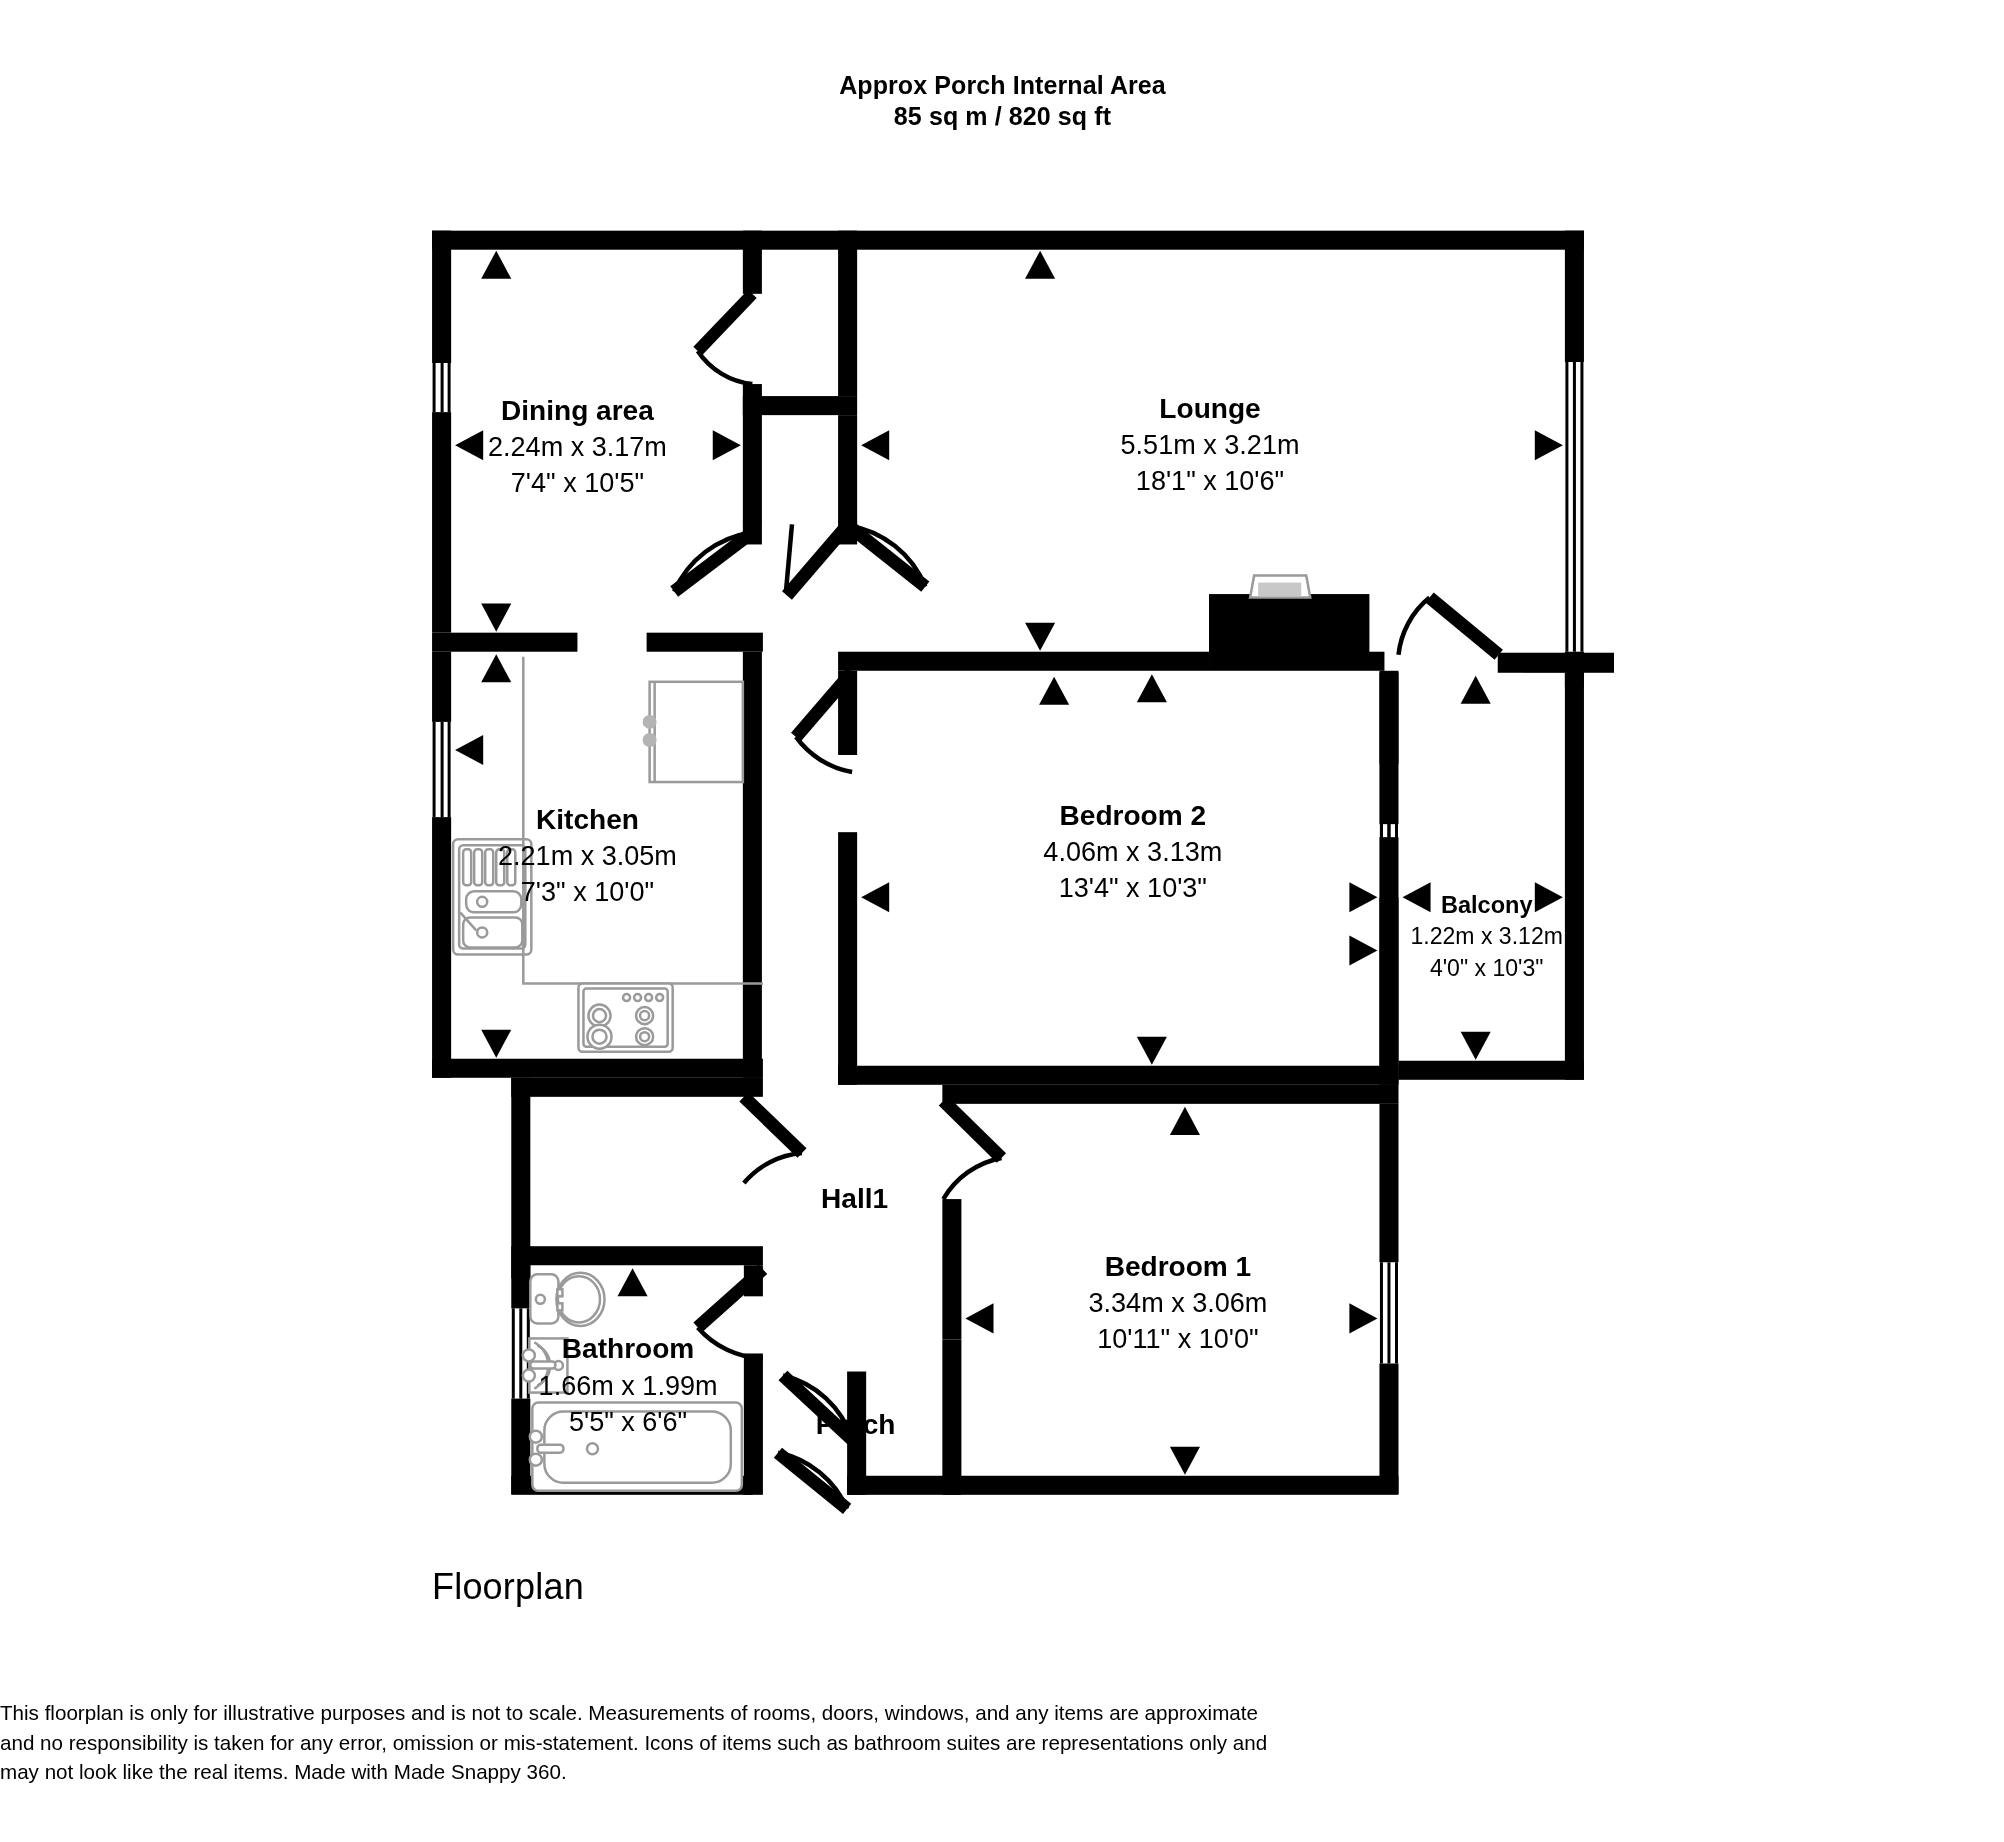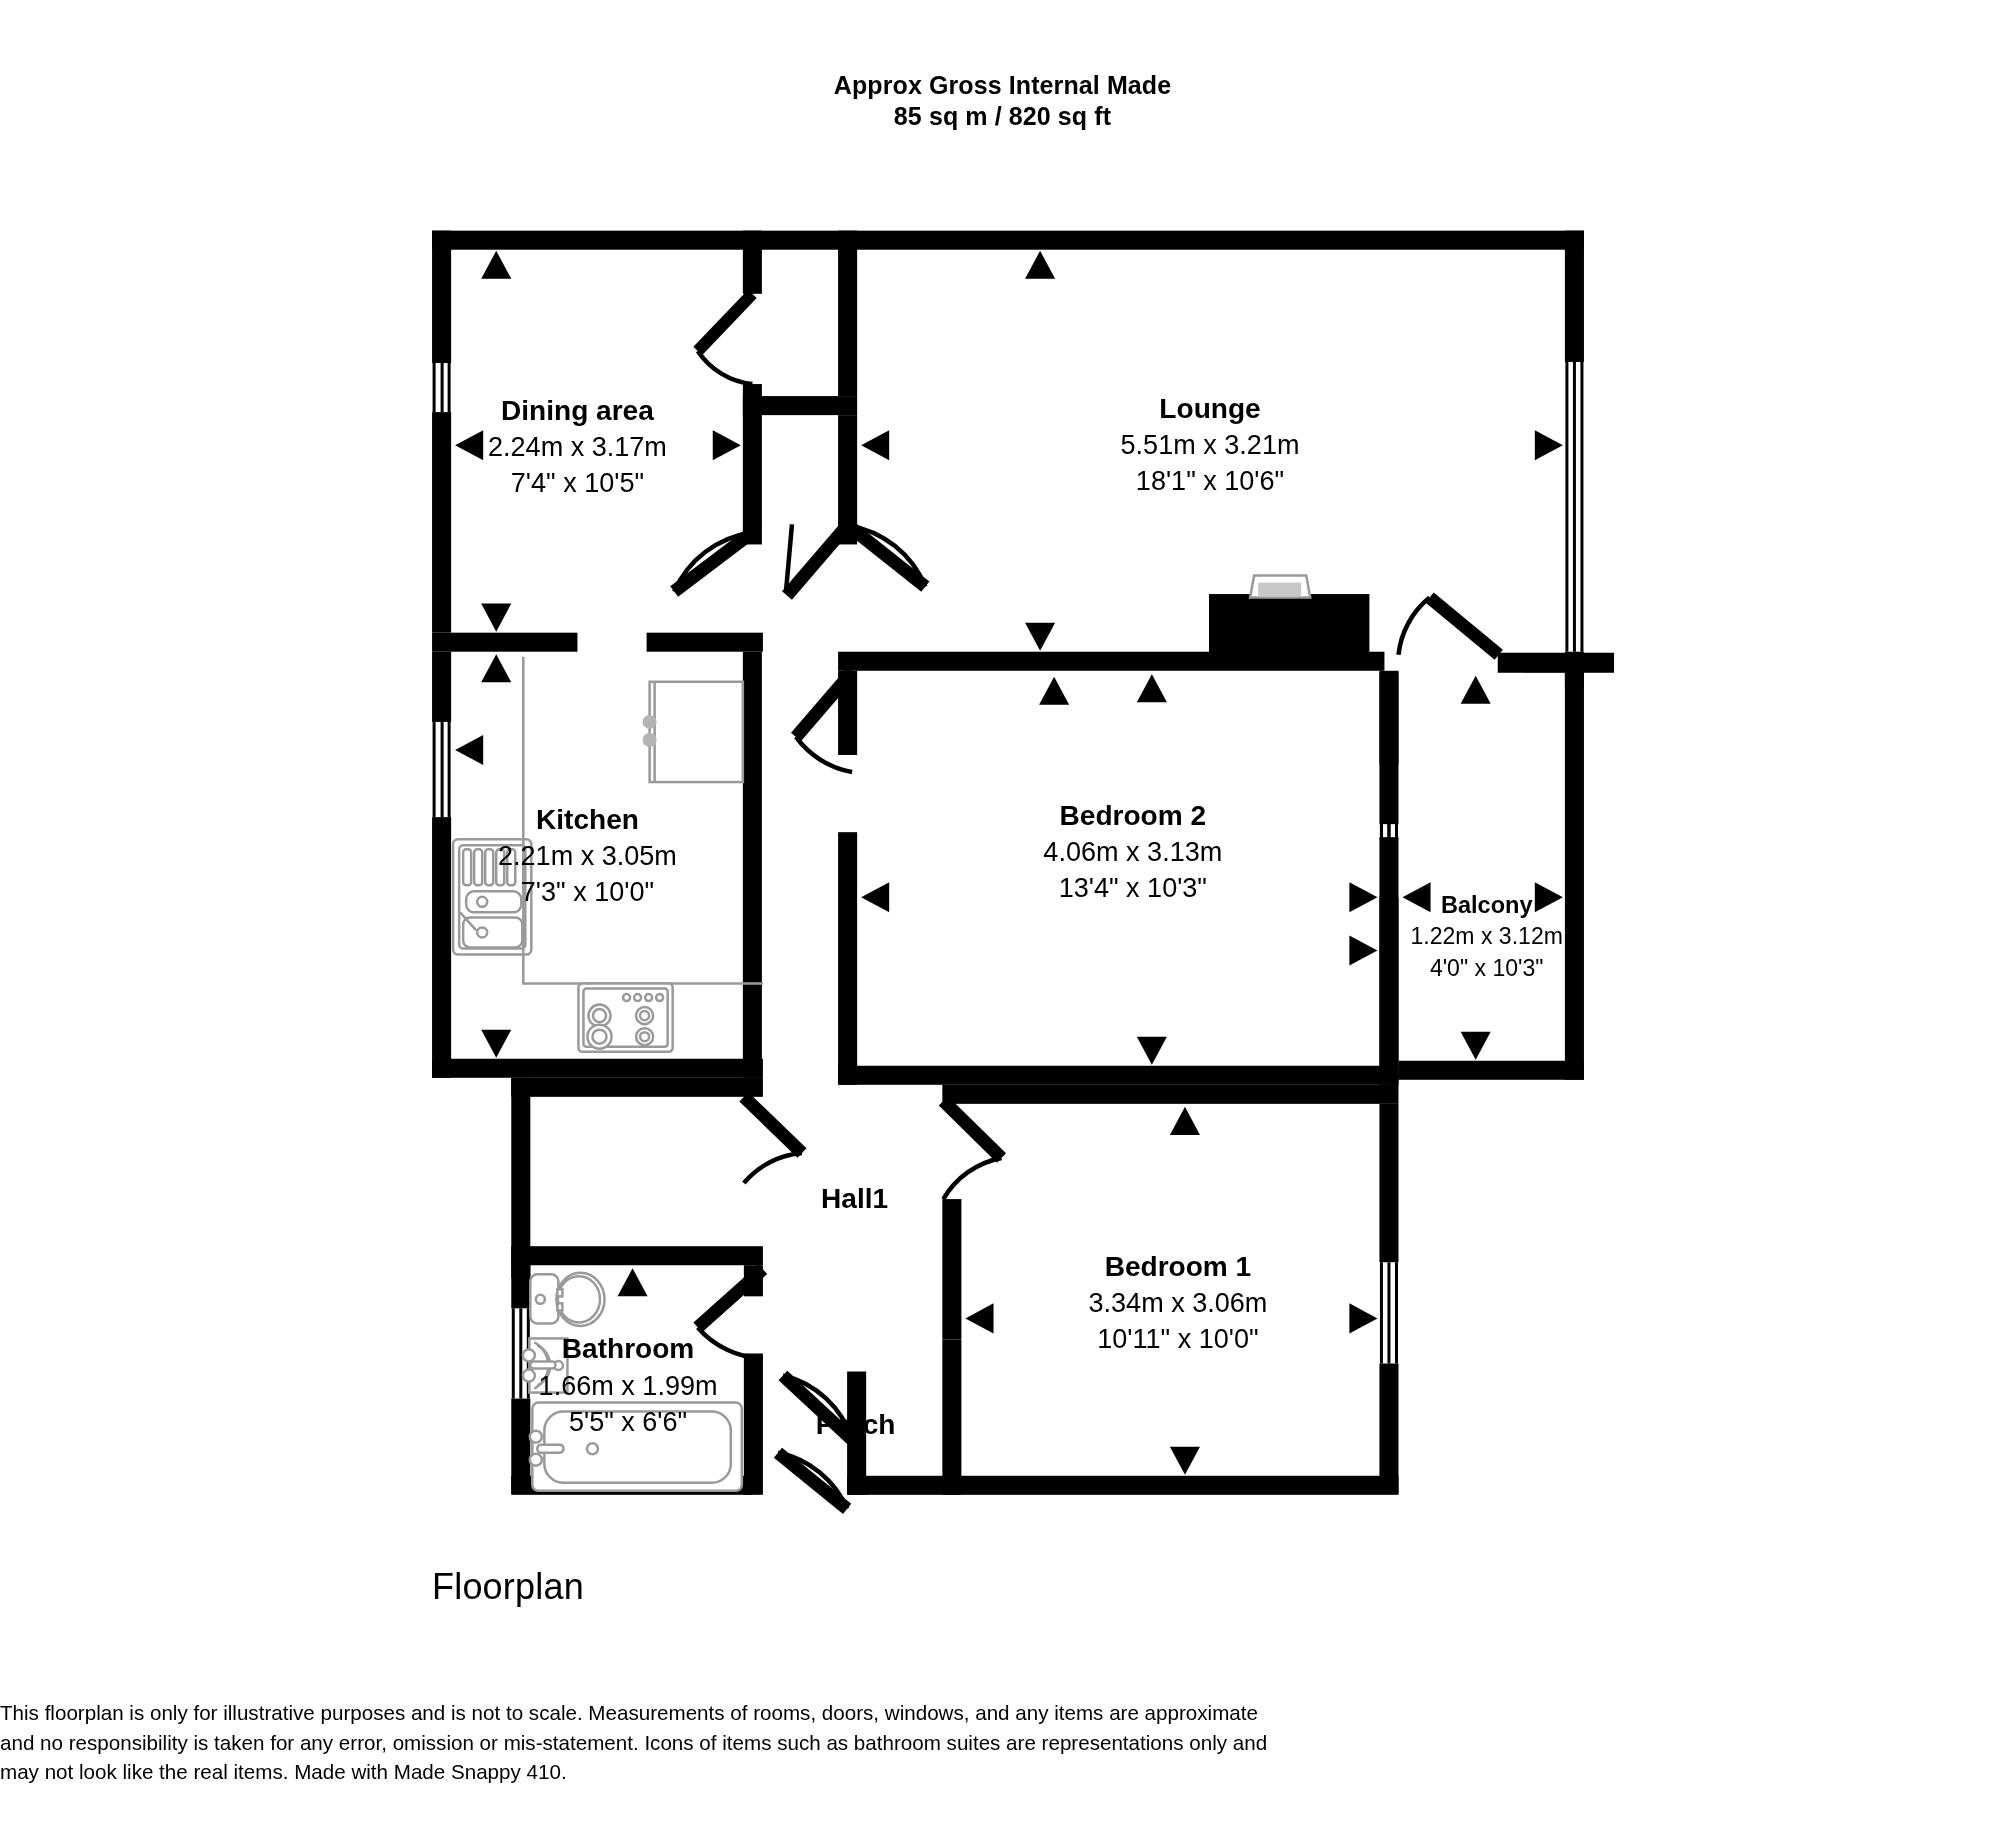--- a/index.html
+++ b/index.html
@@ -80,21 +80,21 @@
   
   .rm-name { font-family: "Liberation Sans", sans-serif; font-weight: bold; }
   .rm-dim  { font-family: "Liberation Sans", sans-serif; font-weight: normal; }
 </style>
 </head>
 <body>
 
 <div id="page">
 
   <div class="header">
-    <div class="header-line">Approx Gross Internal Made</div>
+    <div class="header-line">Approx Porch Internal Area</div>
     <div class="header-line">85 sq m / 820 sq ft</div>
   </div>
 
   <div class="plan-stage">
     <svg viewBox="0 0 4000 3050" xmlns="http://www.w3.org/2000/svg">
 
       <g fill="#000000">
 
         <rect x="862" y="460" width="2298" height="38"></rect>
 
@@ -448,17 +448,17 @@
         </g>
       </g>
     </svg>
   </div>
 
   <div class="caption">Floorplan</div>
 
   <div class="disclaimer">
     <div class="disclaimer-line">This floorplan is only for illustrative purposes and is not to scale. Measurements of rooms, doors, windows, and any items are approximate</div>
     <div class="disclaimer-line">and no responsibility is taken for any error, omission or mis-statement. Icons of items such as bathroom suites are representations only and</div>
-    <div class="disclaimer-line">may not look like the real items. Made with Made Snappy 410.</div>
+    <div class="disclaimer-line">may not look like the real items. Made with Made Snappy 360.</div>
   </div>
 
 </div>
 
 
 </body></html>

